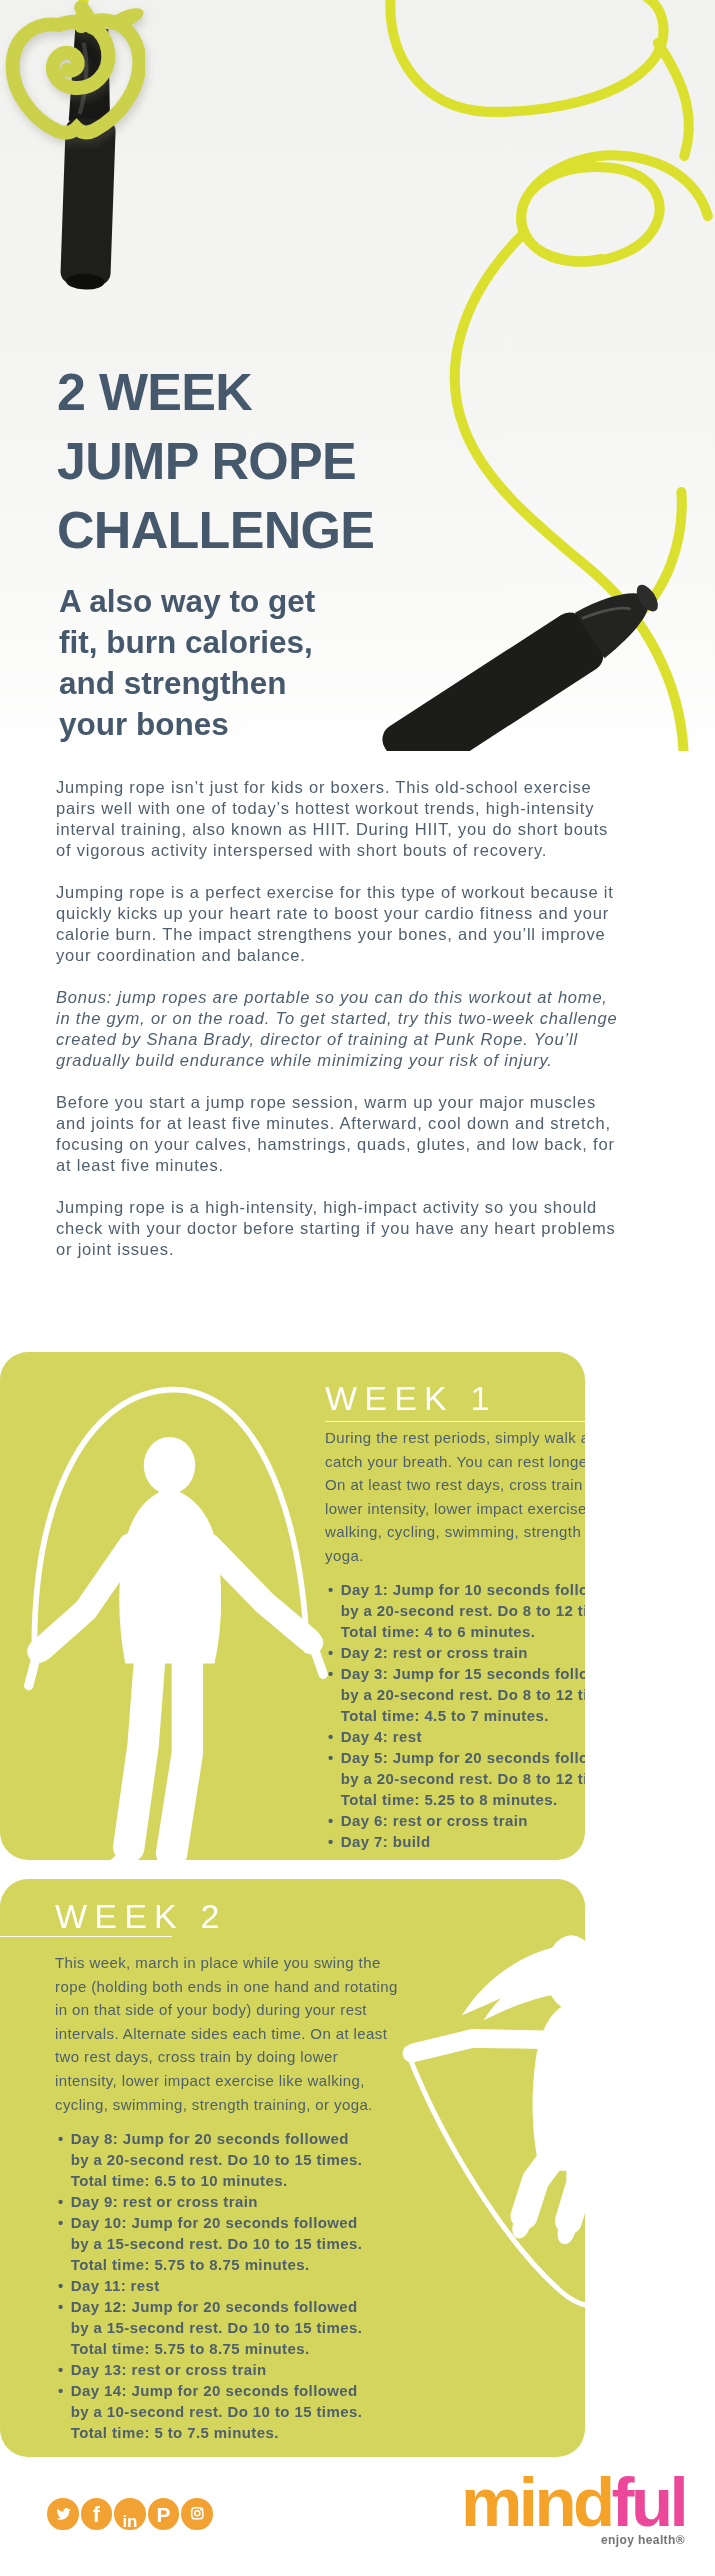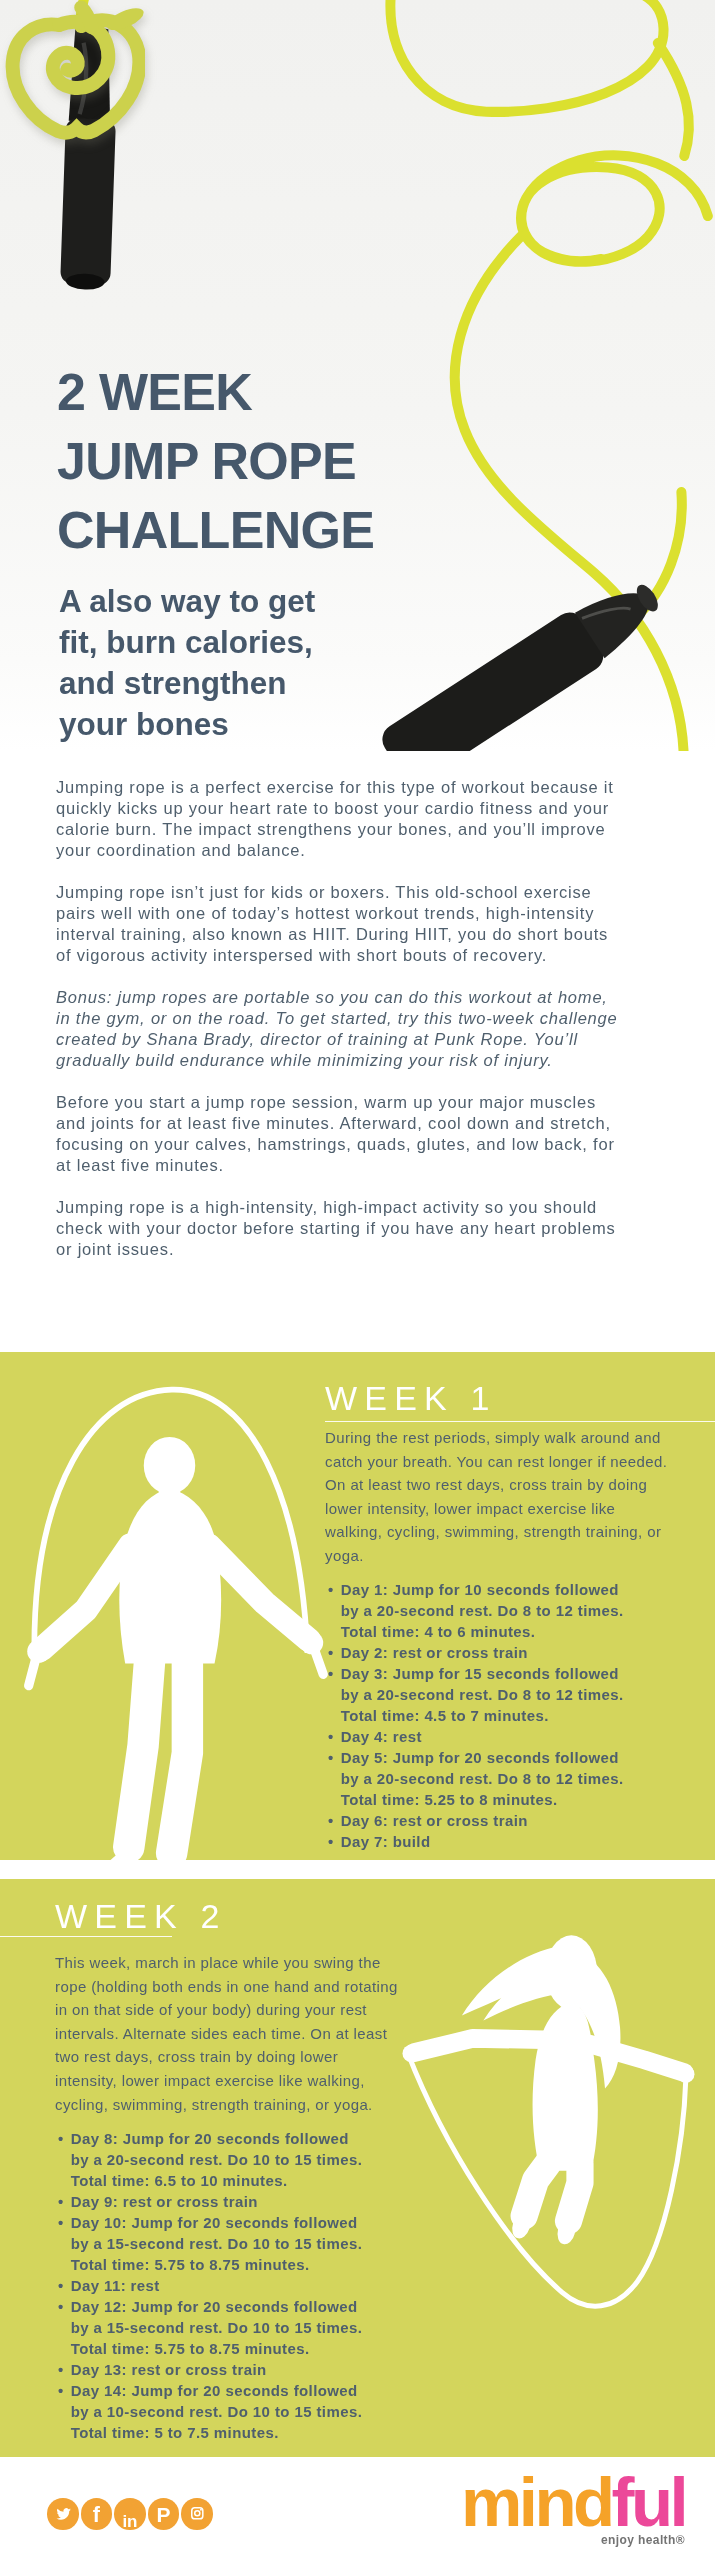--- a/index.html
+++ b/index.html
@@ -18,21 +18,21 @@
   .subtitle-block{position:absolute;left:59px;top:581px;color:#46586b;}
   .subtitle-line{font-size:31.5px;font-weight:bold;line-height:41px;}
 
   
   .body-copy{position:absolute;left:56px;top:777px;width:569px;color:#4f5f6d;
              font-size:16.5px;line-height:21px;letter-spacing:0.8px;}
   .body-copy p{margin:0 0 21px 0;}
   .body-copy p.italic{font-style:italic;}
 
   
-  .week{position:absolute;left:0;width:715px;background:#d3d55c;overflow:hidden;}
+  .week{position:absolute;left:0;width:585px;background:#d3d55c;overflow:hidden;border-radius:28px;}
   .week1{top:1352px;height:508px;}
   .week2{top:1879px;height:578px;}
   .week-title{margin:0;color:#ffffff;font-weight:400;font-size:34px;line-height:34px;
               letter-spacing:7.2px;}
   .rule{position:absolute;height:1.4px;background:rgba(255,255,255,.9);}
   .week1 .rule{left:325px;right:0;top:69px;}
   .week2 .rule{left:0;width:172px;top:57px;}
   .week-content{position:absolute;color:#4f5f6d;}
   .week1 .week-content{left:325px;top:29px;width:352px;}
   .week2 .week-content{left:55px;top:20px;width:343px;}
@@ -108,22 +108,22 @@
     </div>
     <div class="subtitle-block">
       <div class="subtitle-line">A also way to get</div>
       <div class="subtitle-line">fit, burn calories,</div>
       <div class="subtitle-line">and strengthen</div>
       <div class="subtitle-line">your bones</div>
     </div>
   </div>
 
   <div class="body-copy">
+    <p>Jumping rope isn’t just for kids or boxers. This old-school exercise pairs well with one of today’s hottest workout trends, high-intensity interval training, also known as HIIT. During HIIT, you do short bouts of vigorous activity interspersed with short bouts of recovery.</p>
     <p>Jumping rope is a perfect exercise for this type of workout because it quickly kicks up your heart rate to boost your cardio fitness and your calorie burn. The impact strengthens your bones, and you’ll improve your coordination and balance.</p>
-    <p>Jumping rope isn’t just for kids or boxers. This old-school exercise pairs well with one of today’s hottest workout trends, high-intensity interval training, also known as HIIT. During HIIT, you do short bouts of vigorous activity interspersed with short bouts of recovery.</p>
     <p class="italic">Bonus: jump ropes are portable so you can do this workout at home, in the gym, or on the road. To get started, try this two-week challenge created by Shana Brady, director of training at Punk Rope. You’ll gradually build endurance while minimizing your risk of injury.</p>
     <p>Before you start a jump rope session, warm up your major muscles and joints for at least five minutes. Afterward, cool down and stretch, focusing on your calves, hamstrings, quads, glutes, and low back, for at least five minutes.</p>
     <p>Jumping rope is a high-intensity, high-impact activity so you should check with your doctor before starting if you have any heart problems or joint issues.</p>
   </div>
 
   <div class="week week1">
     <svg class="figure-svg" style="left:0;top:21.5px;" width="329" height="509" viewBox="0 0 460 712">
       <g fill="#ffffff" stroke="#ffffff">
         <path d="M48,395 C45,160 130,25 240,22 C350,19 420,170 430,390" fill="none" stroke-width="8"></path>
         <ellipse cx="237" cy="128" rx="36" ry="40" stroke="none"></ellipse>

